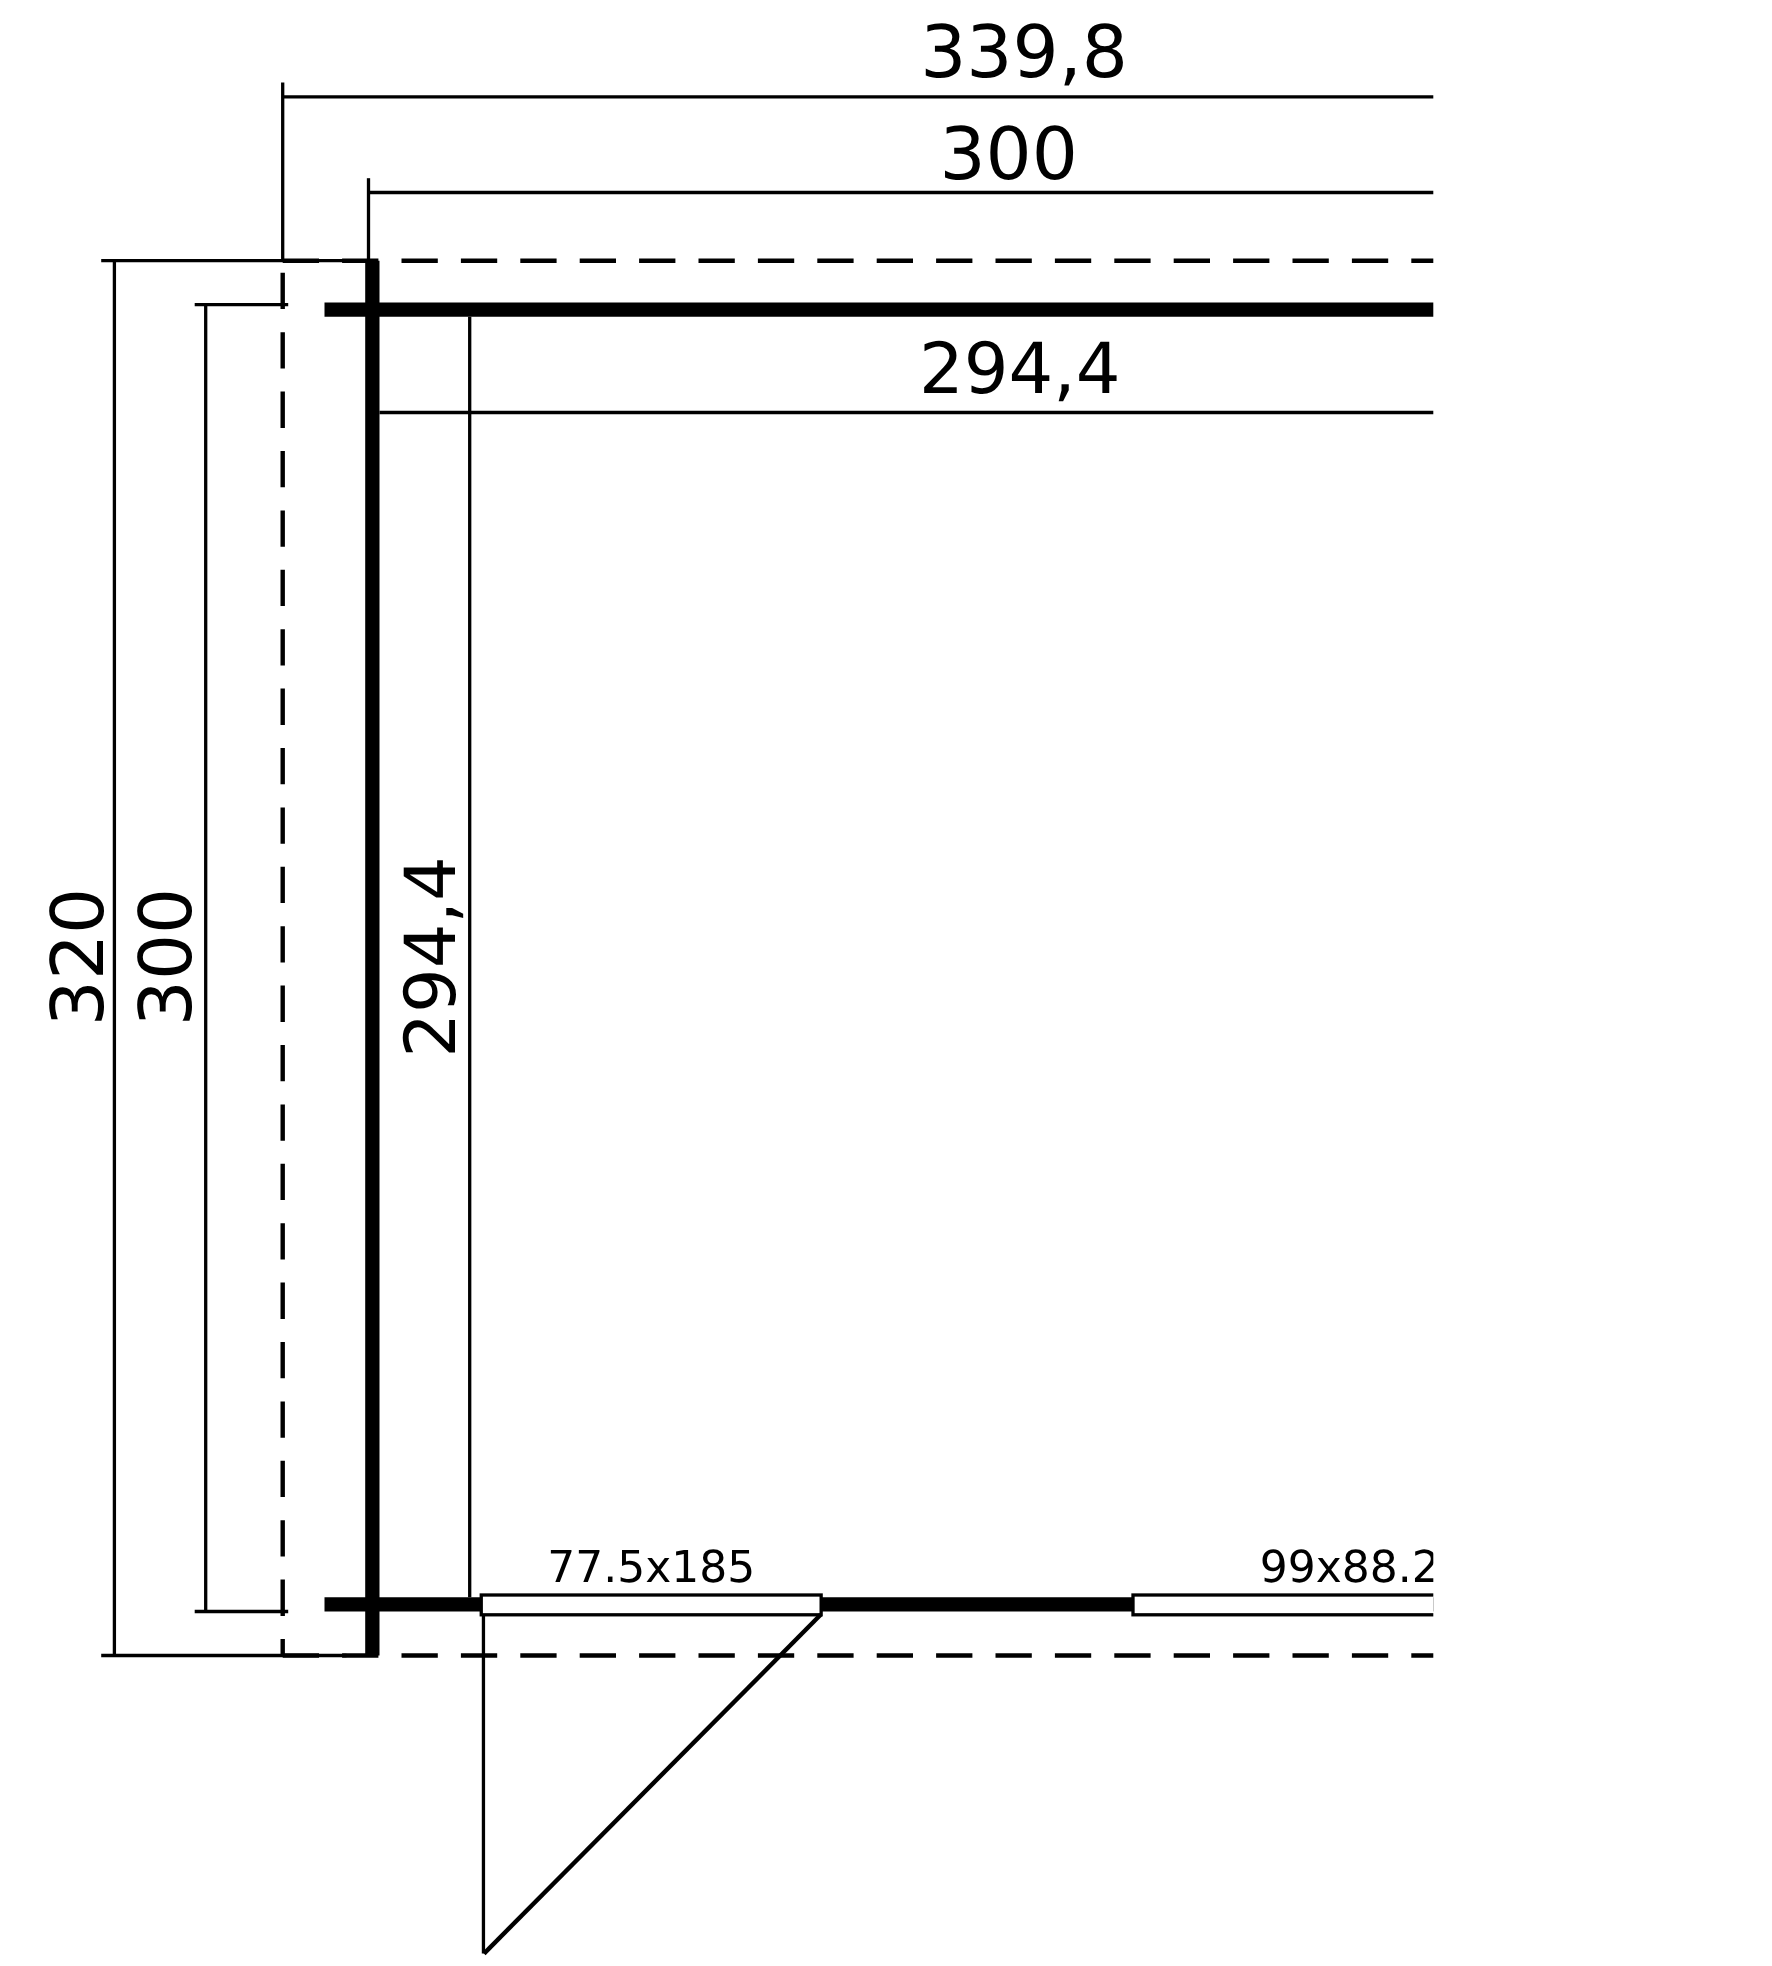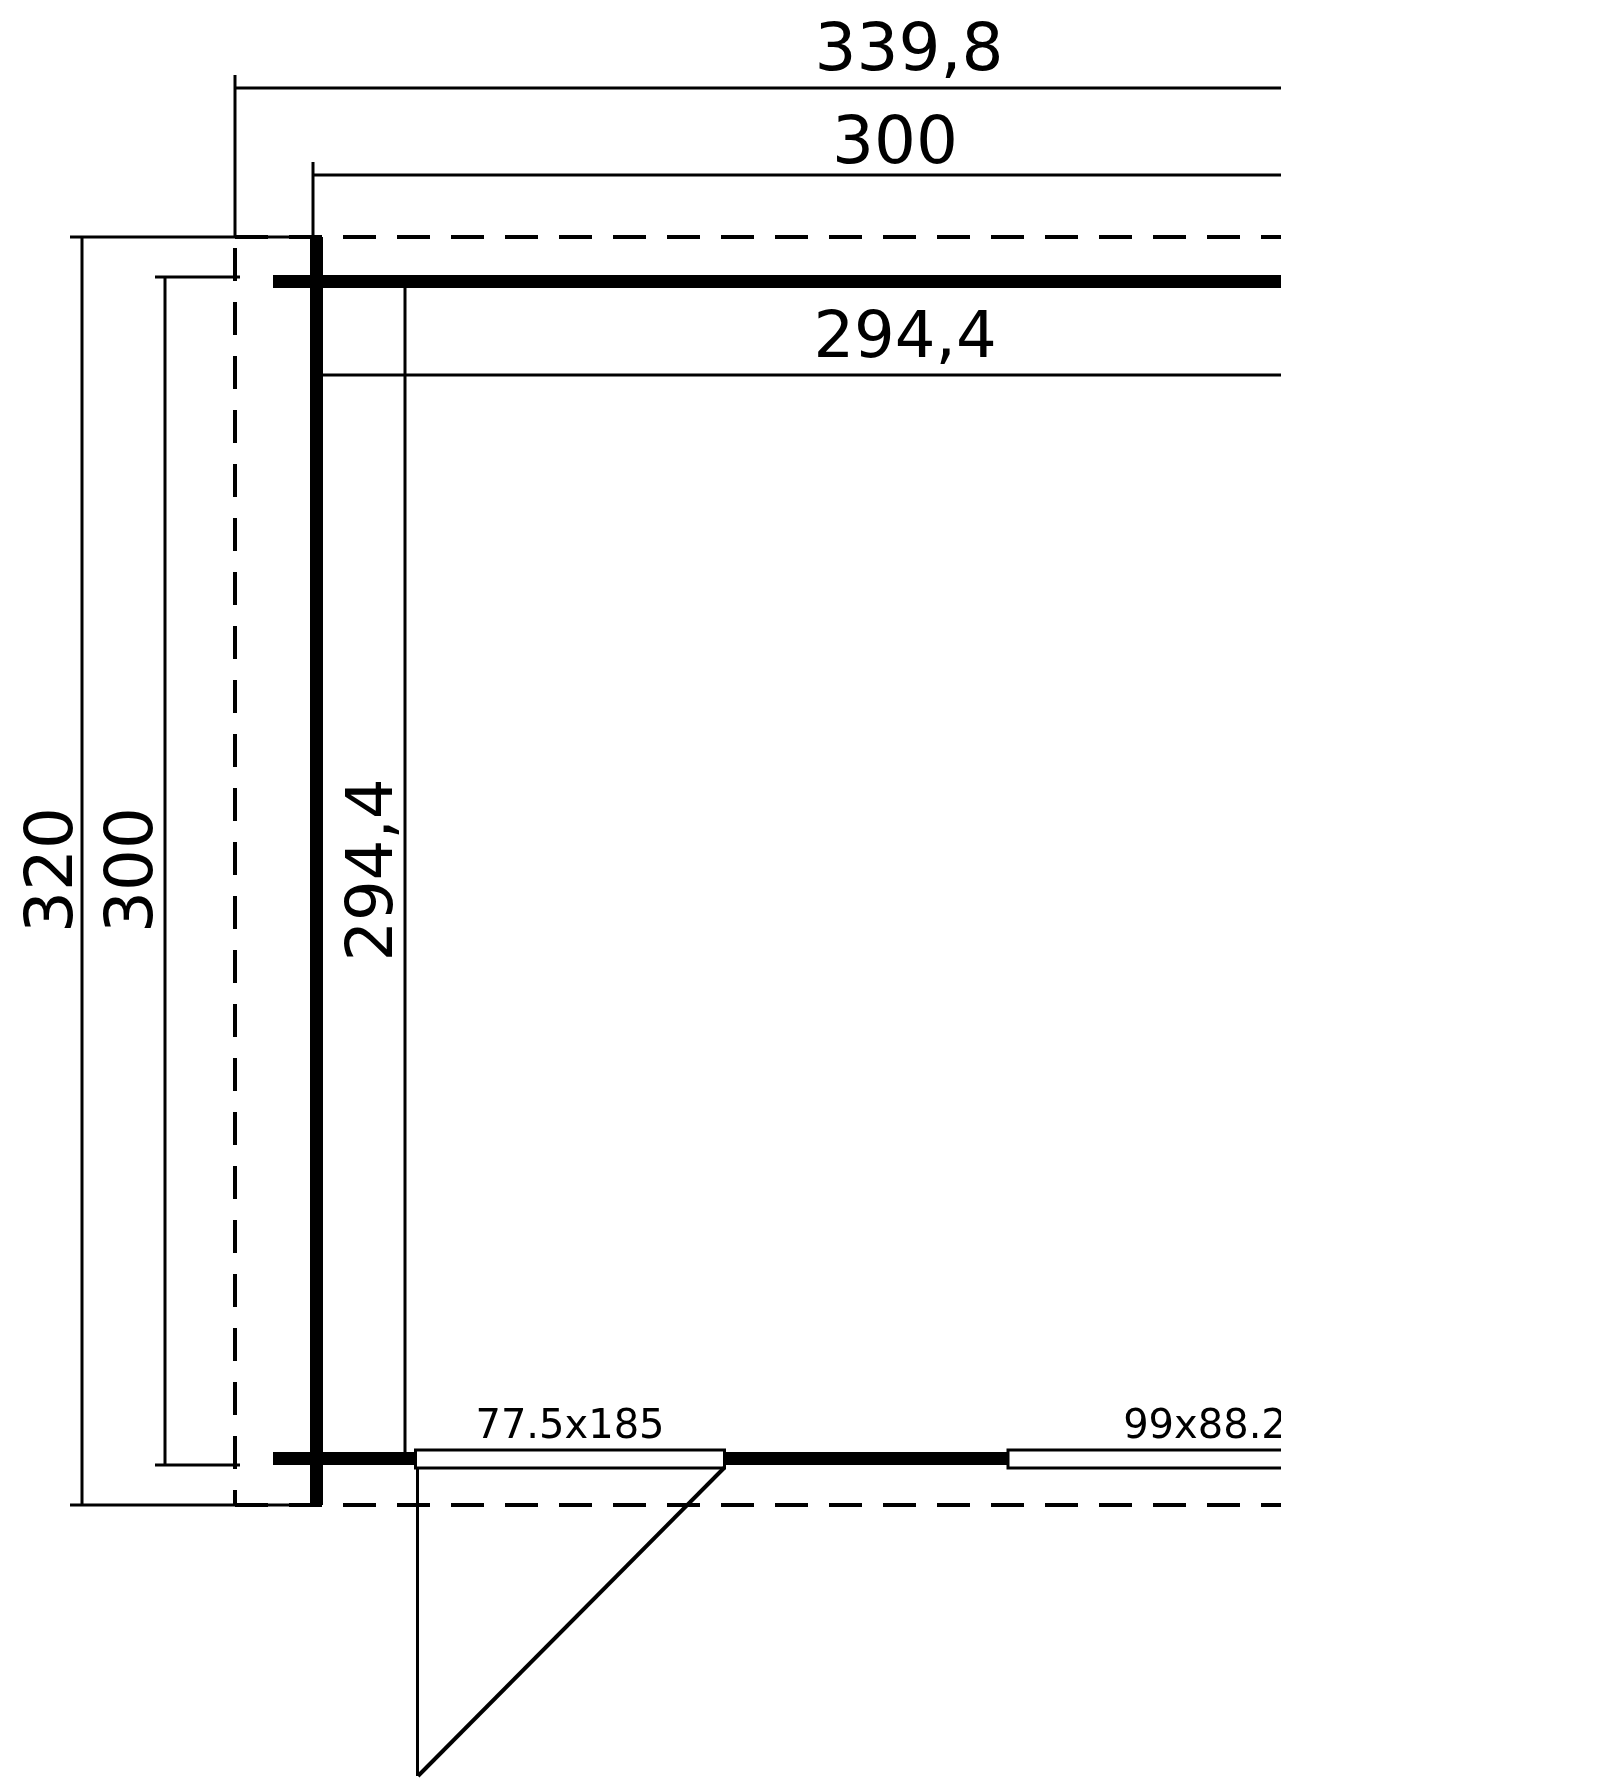--- a/index.html
+++ b/index.html
@@ -7,20 +7,21 @@
     padding: 0;
     background: #ffffff;
   }
   .canvas {
     position: relative;
     width: 1281px;
     height: 1787px;
     background: #ffffff;
     overflow: hidden;
     font-family: "DejaVu Sans", sans-serif;
+    margin-left: 22px;
   }
   svg { display: block; }
   text {
     font-family: "DejaVu Sans", sans-serif;
     fill: #000000;
   }
   .dim-big   { font-size: 66px; }
   .dim-inner { font-size: 64px; }
   .dim-small { font-size: 40px; }
 </style>

